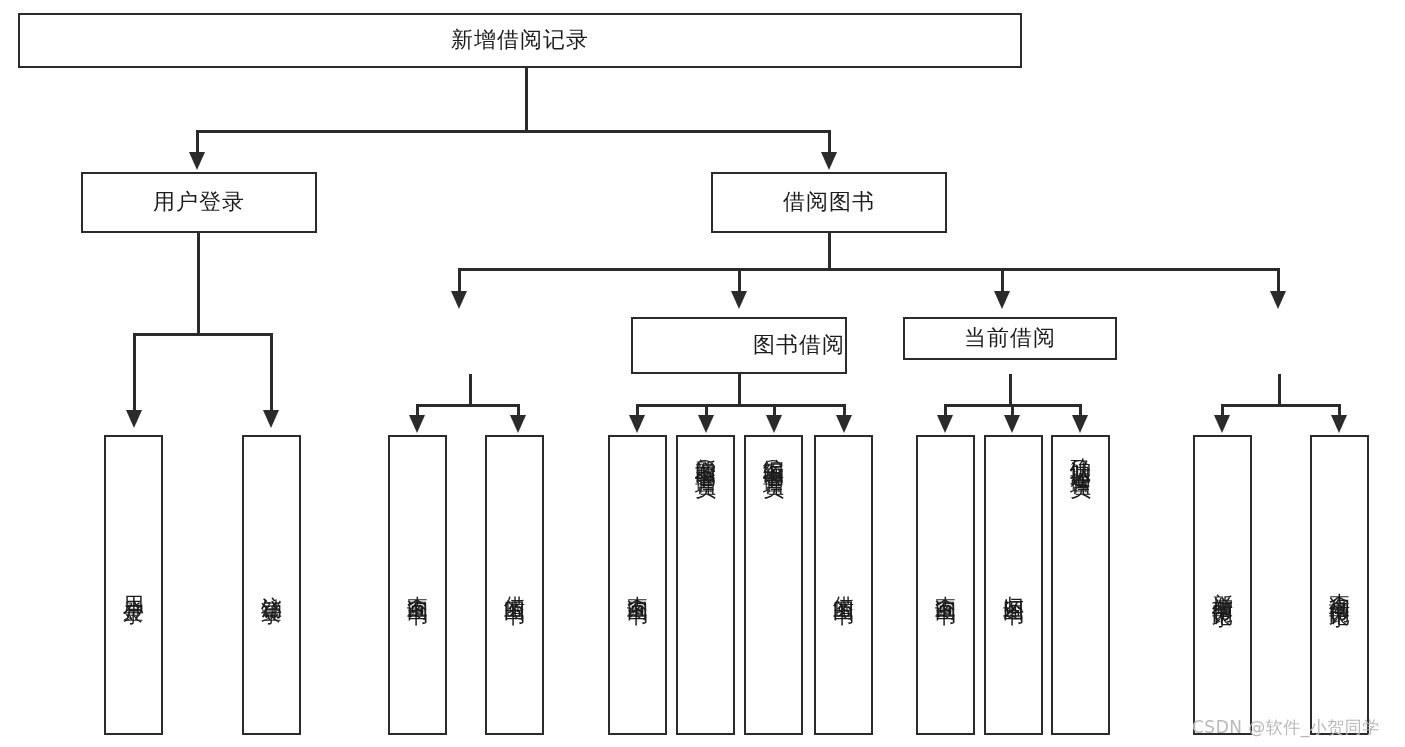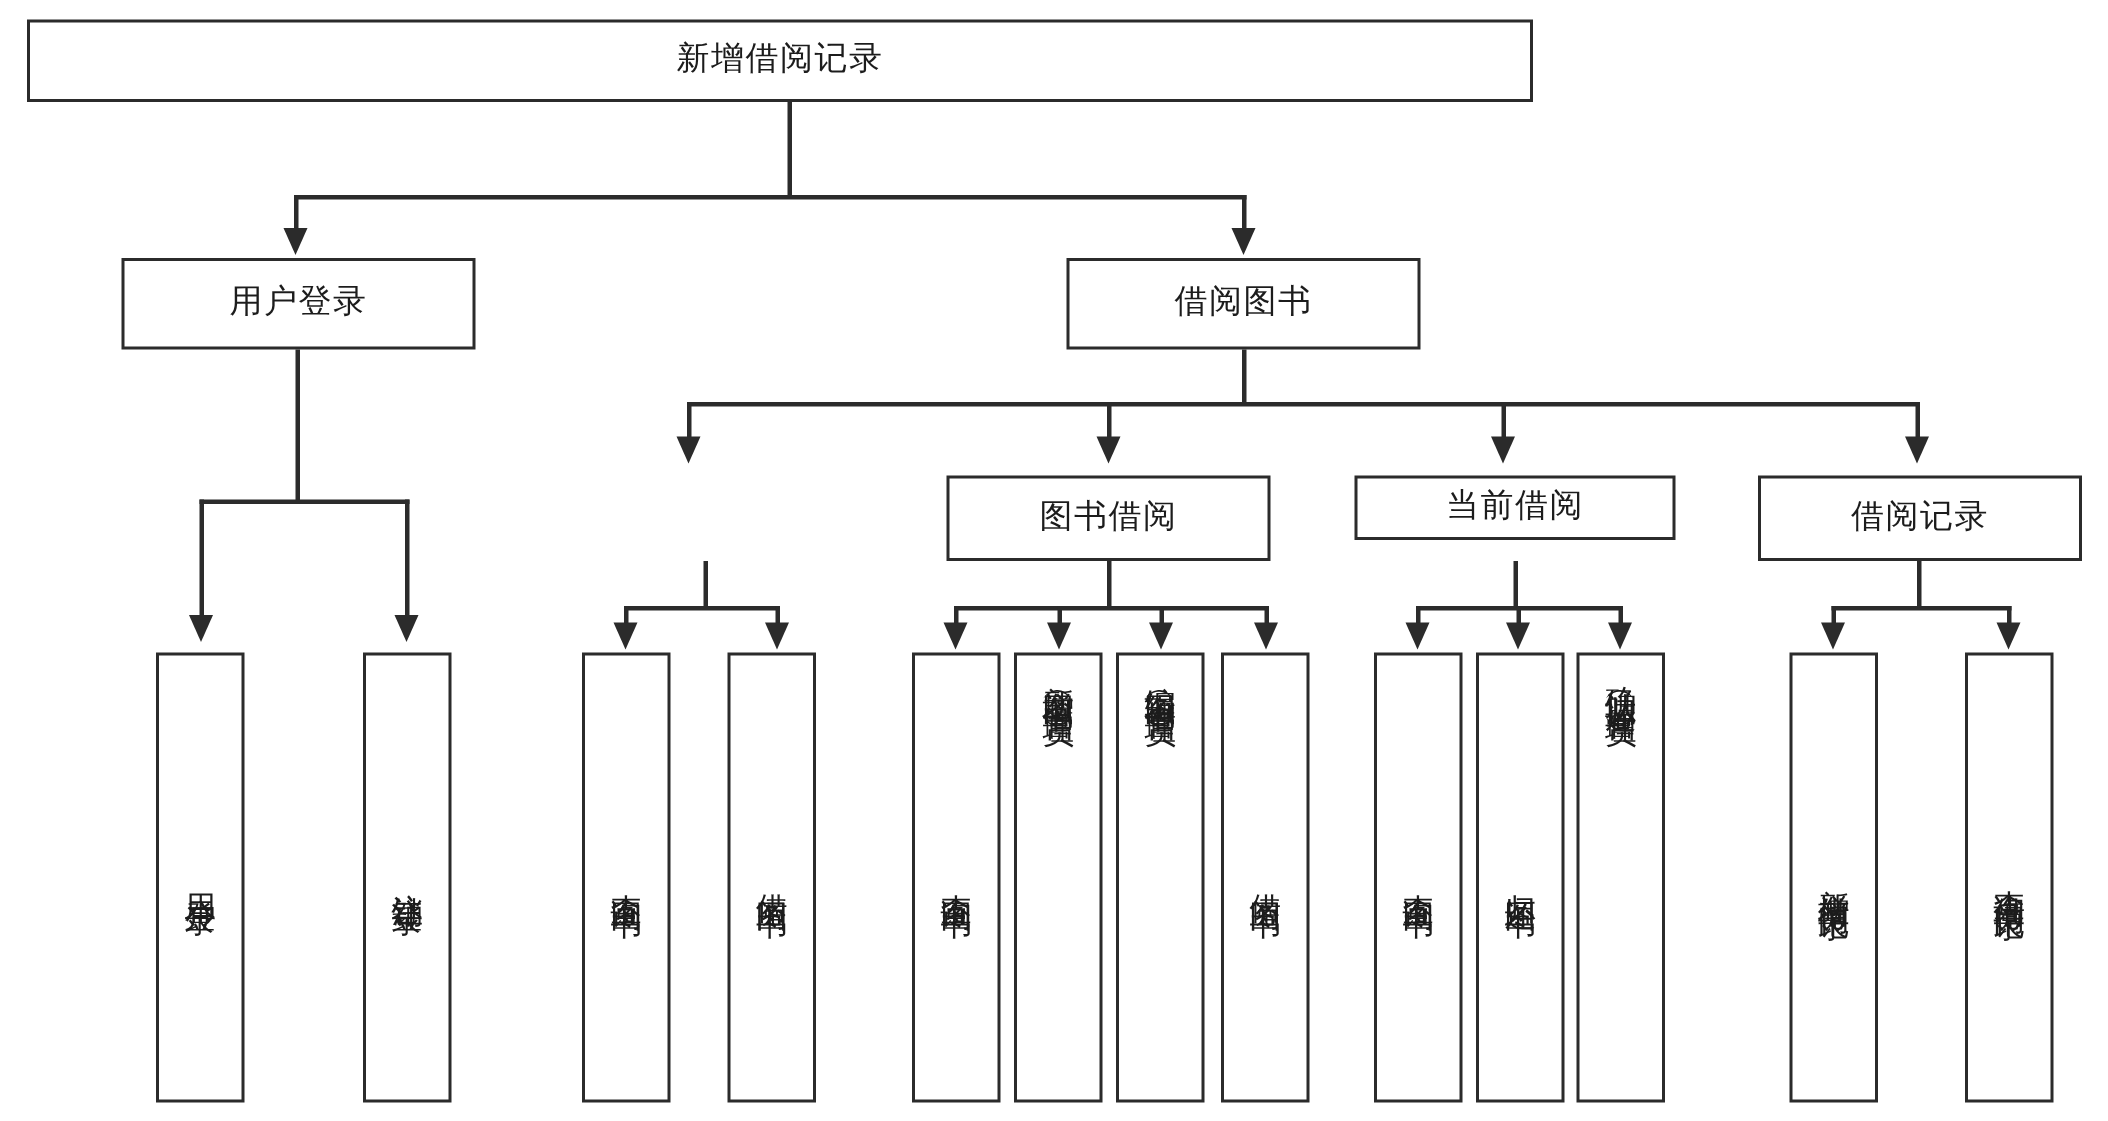--- a/index.html
+++ b/index.html
@@ -109,28 +109,25 @@
   <div class="edge horz" style="left:458px; top:268px; width:822px; height:3px;"></div>
   <div class="edge vert" style="left:458px; top:268px; width:3px; height:26px;"></div>
   <div class="arrow" style="left:451px; top:291px;"></div>
   <div class="edge vert" style="left:738px; top:268px; width:3px; height:26px;"></div>
   <div class="arrow" style="left:731px; top:291px;"></div>
   <div class="edge vert" style="left:1001px; top:268px; width:3px; height:26px;"></div>
   <div class="arrow" style="left:994px; top:291px;"></div>
   <div class="edge vert" style="left:1277px; top:268px; width:3px; height:26px;"></div>
   <div class="arrow" style="left:1270px; top:291px;"></div>
 
-  <div class="node h" style="left:631px; top:317px; width:216px; height:57px;">
+  <div class="node h" style="left:631px; top:317px; width:216px; height:57px;justify-content:flex-end;">
     <span class="lbl">图书借阅</span>
   </div>
   <div class="node h" style="left:903px; top:317px; width:214px; height:43px;">
     <span class="lbl">当前借阅</span>
-  </div>
-  <div class="node h" style="left:1172px; top:317px; width:216px; height:57px;">
-    <span class="lbl">借阅记录</span>
   </div>
 
   <div class="edge vert" style="left:469px; top:374px; width:3px; height:32px;"></div>
   <div class="edge horz" style="left:416px; top:404px; width:104px; height:3px;"></div>
   <div class="edge vert" style="left:416px; top:404px; width:3px; height:16px;"></div>
   <div class="arrow" style="left:409px; top:415px;"></div>
   <div class="edge vert" style="left:517px; top:404px; width:3px; height:16px;"></div>
   <div class="arrow" style="left:510px; top:415px;"></div>
 
   <div class="edge vert" style="left:738px; top:374px; width:3px; height:32px;"></div>
@@ -197,14 +194,15 @@
     <span class="lbl">确认归还（管理员）</span>
   </div>
 
   <div class="node v" style="left:1193px; top:435px; width:59px; height:300px;">
     <span class="lbl">新增借阅记录</span>
   </div>
   <div class="node v" style="left:1310px; top:435px; width:59px; height:300px;">
     <span class="lbl">查询借阅记录</span>
   </div>
 
+  <div class="watermark" style="left:1192px; top:716px;">CSDN @软件_小贺同学</div>
 
 </div>
 
 </body></html>

